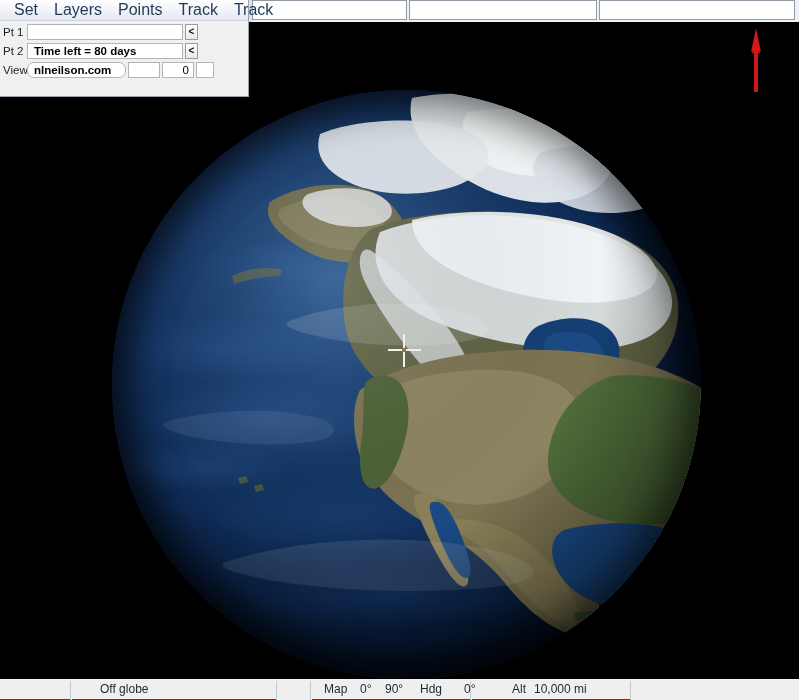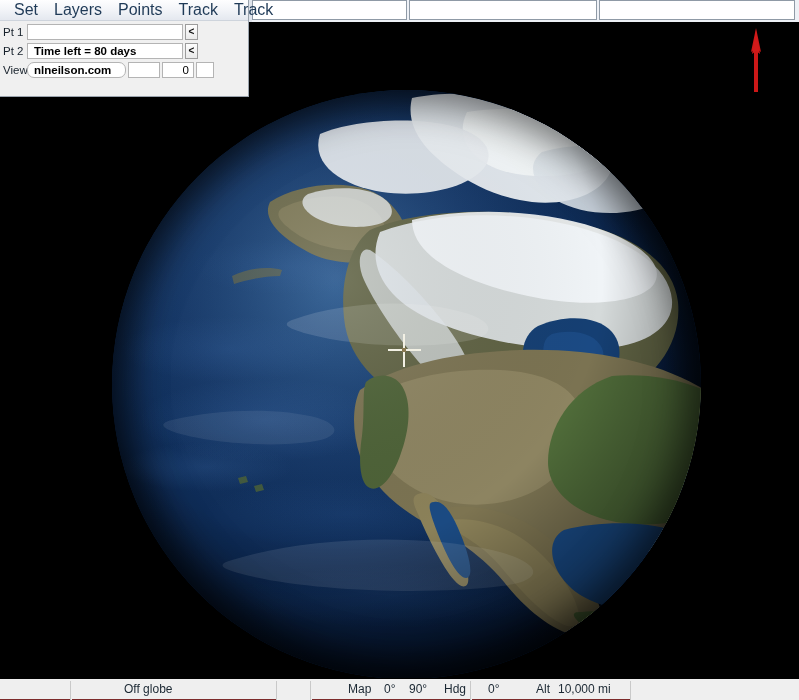--- a/index.html
+++ b/index.html
@@ -248,21 +248,20 @@
     box-sizing: border-box;
     font-size: 12px;
     color: #1b2833;
   }
   .sb-cell {
     position: absolute;
     top: 0;
     height: 21px;
     line-height: 21px;
     white-space: nowrap;
-    margin-left: 24px;
   }
   .sb-div {
     position: absolute;
     top: 2px;
     width: 1px;
     height: 19px;
     background: #c9c9c9;
   }
   .sb-underline {
     position: absolute;

